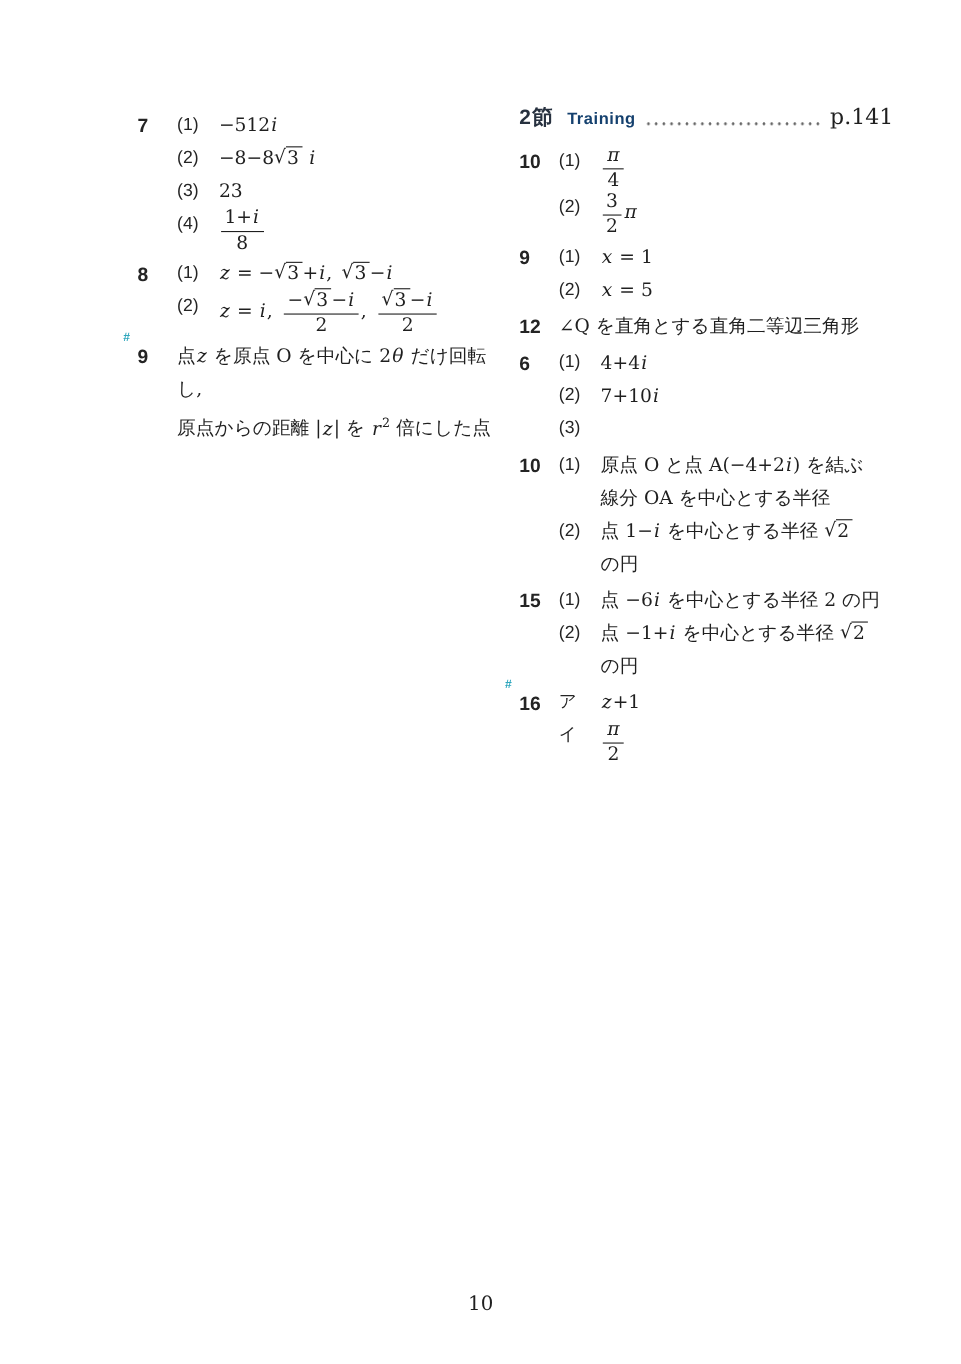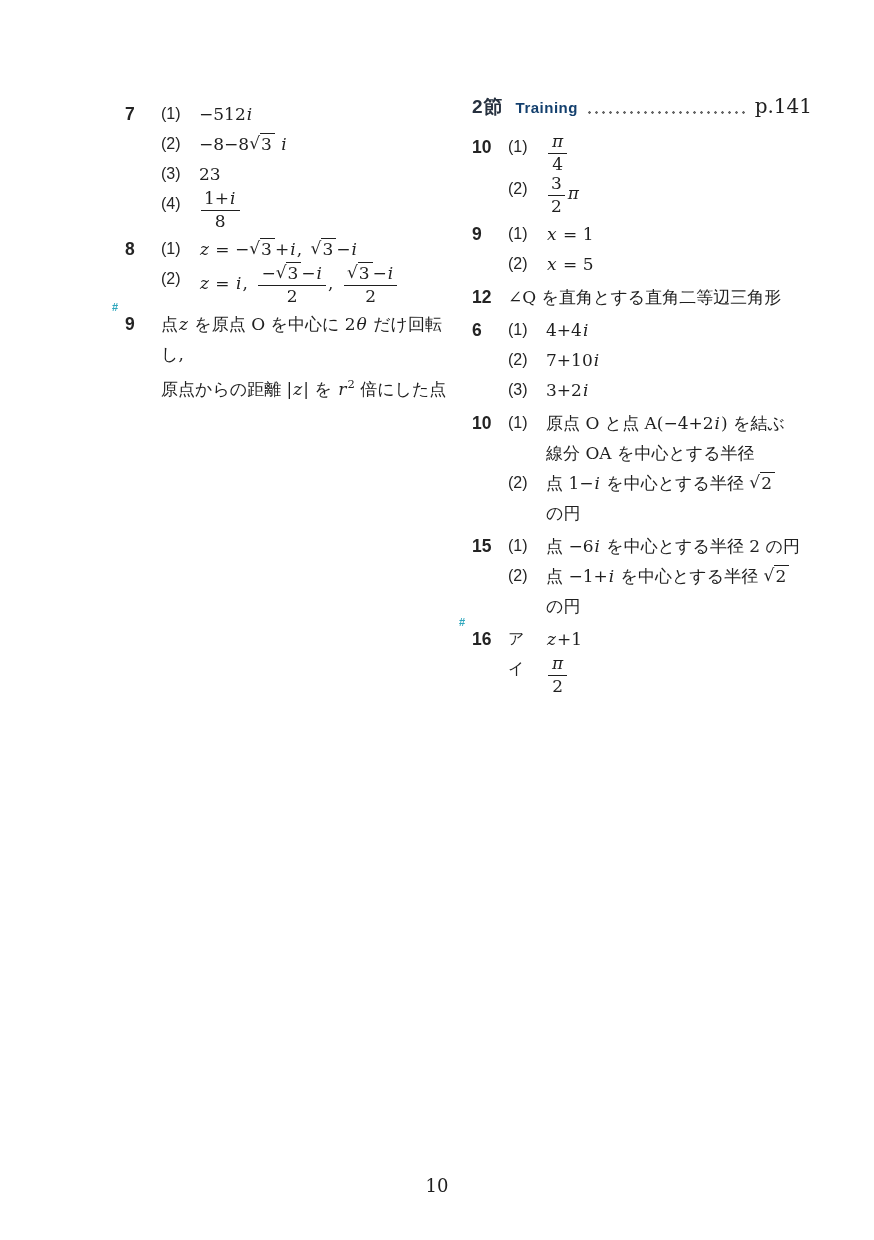--- a/index.html
+++ b/index.html
@@ -195,23 +195,20 @@
             </div>
           </div>
           <div class="part">
             <span class="plabel">(2)</span>
             <div class="lines">
               <div class="mline">7+10<span class="it">i</span></div>
             </div>
           </div>
           <div class="part">
             <span class="plabel">(3)</span>
-            <div class="lines">
-              <div class="mline">3+2<span class="it">i</span></div>
-            </div>
           </div>
         </div>
       </div>
       <div class="item">
         <div class="num-wrap">10</div>
         <div class="body">
           <div class="part">
             <span class="plabel">(1)</span>
             <div class="lines">
               <div class="mline">原点 O と点 A(−4+2<span class="it">i</span>) を結ぶ</div>

